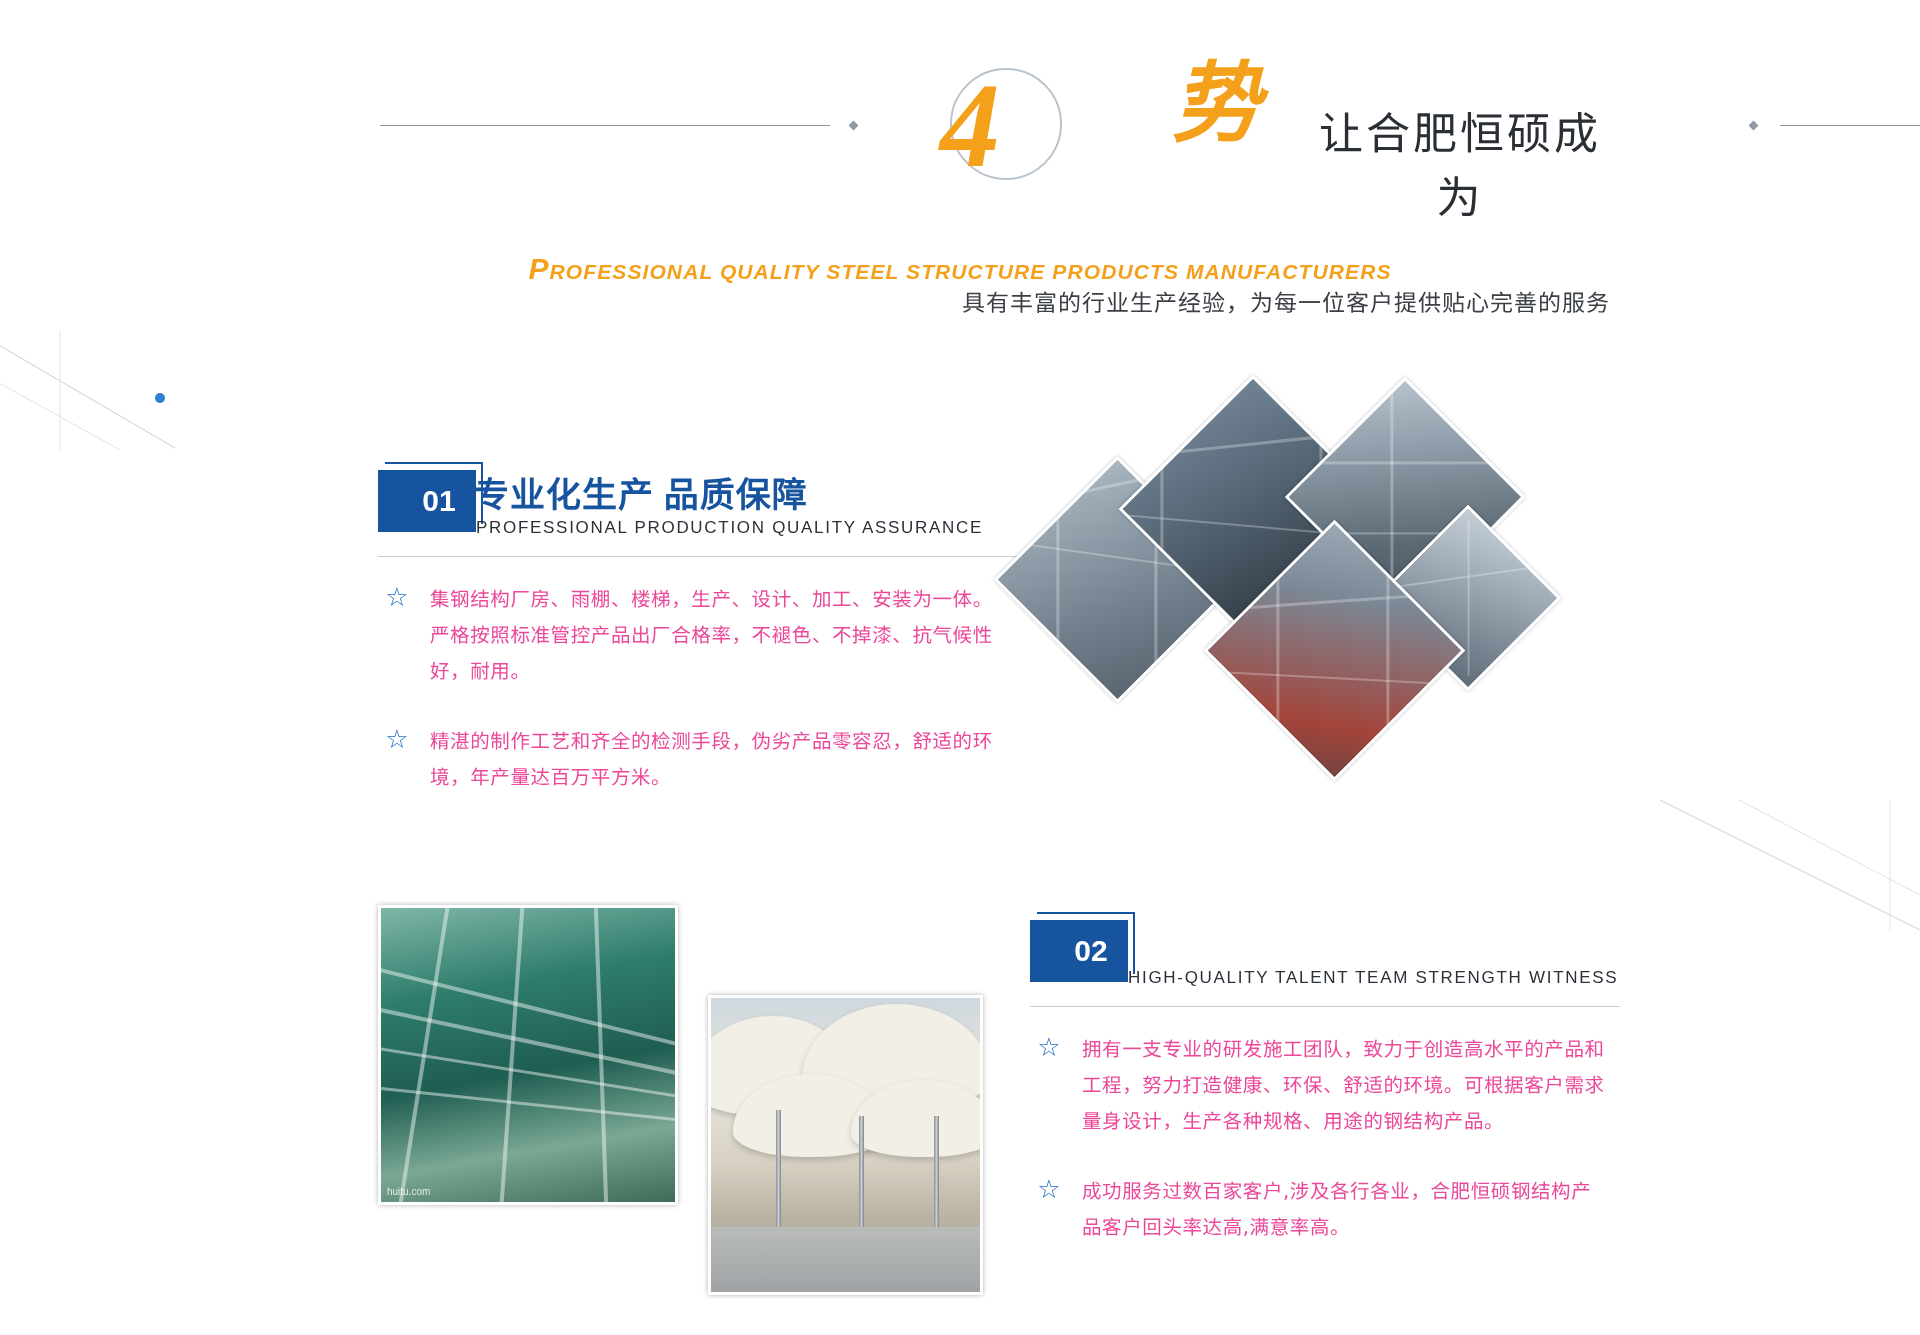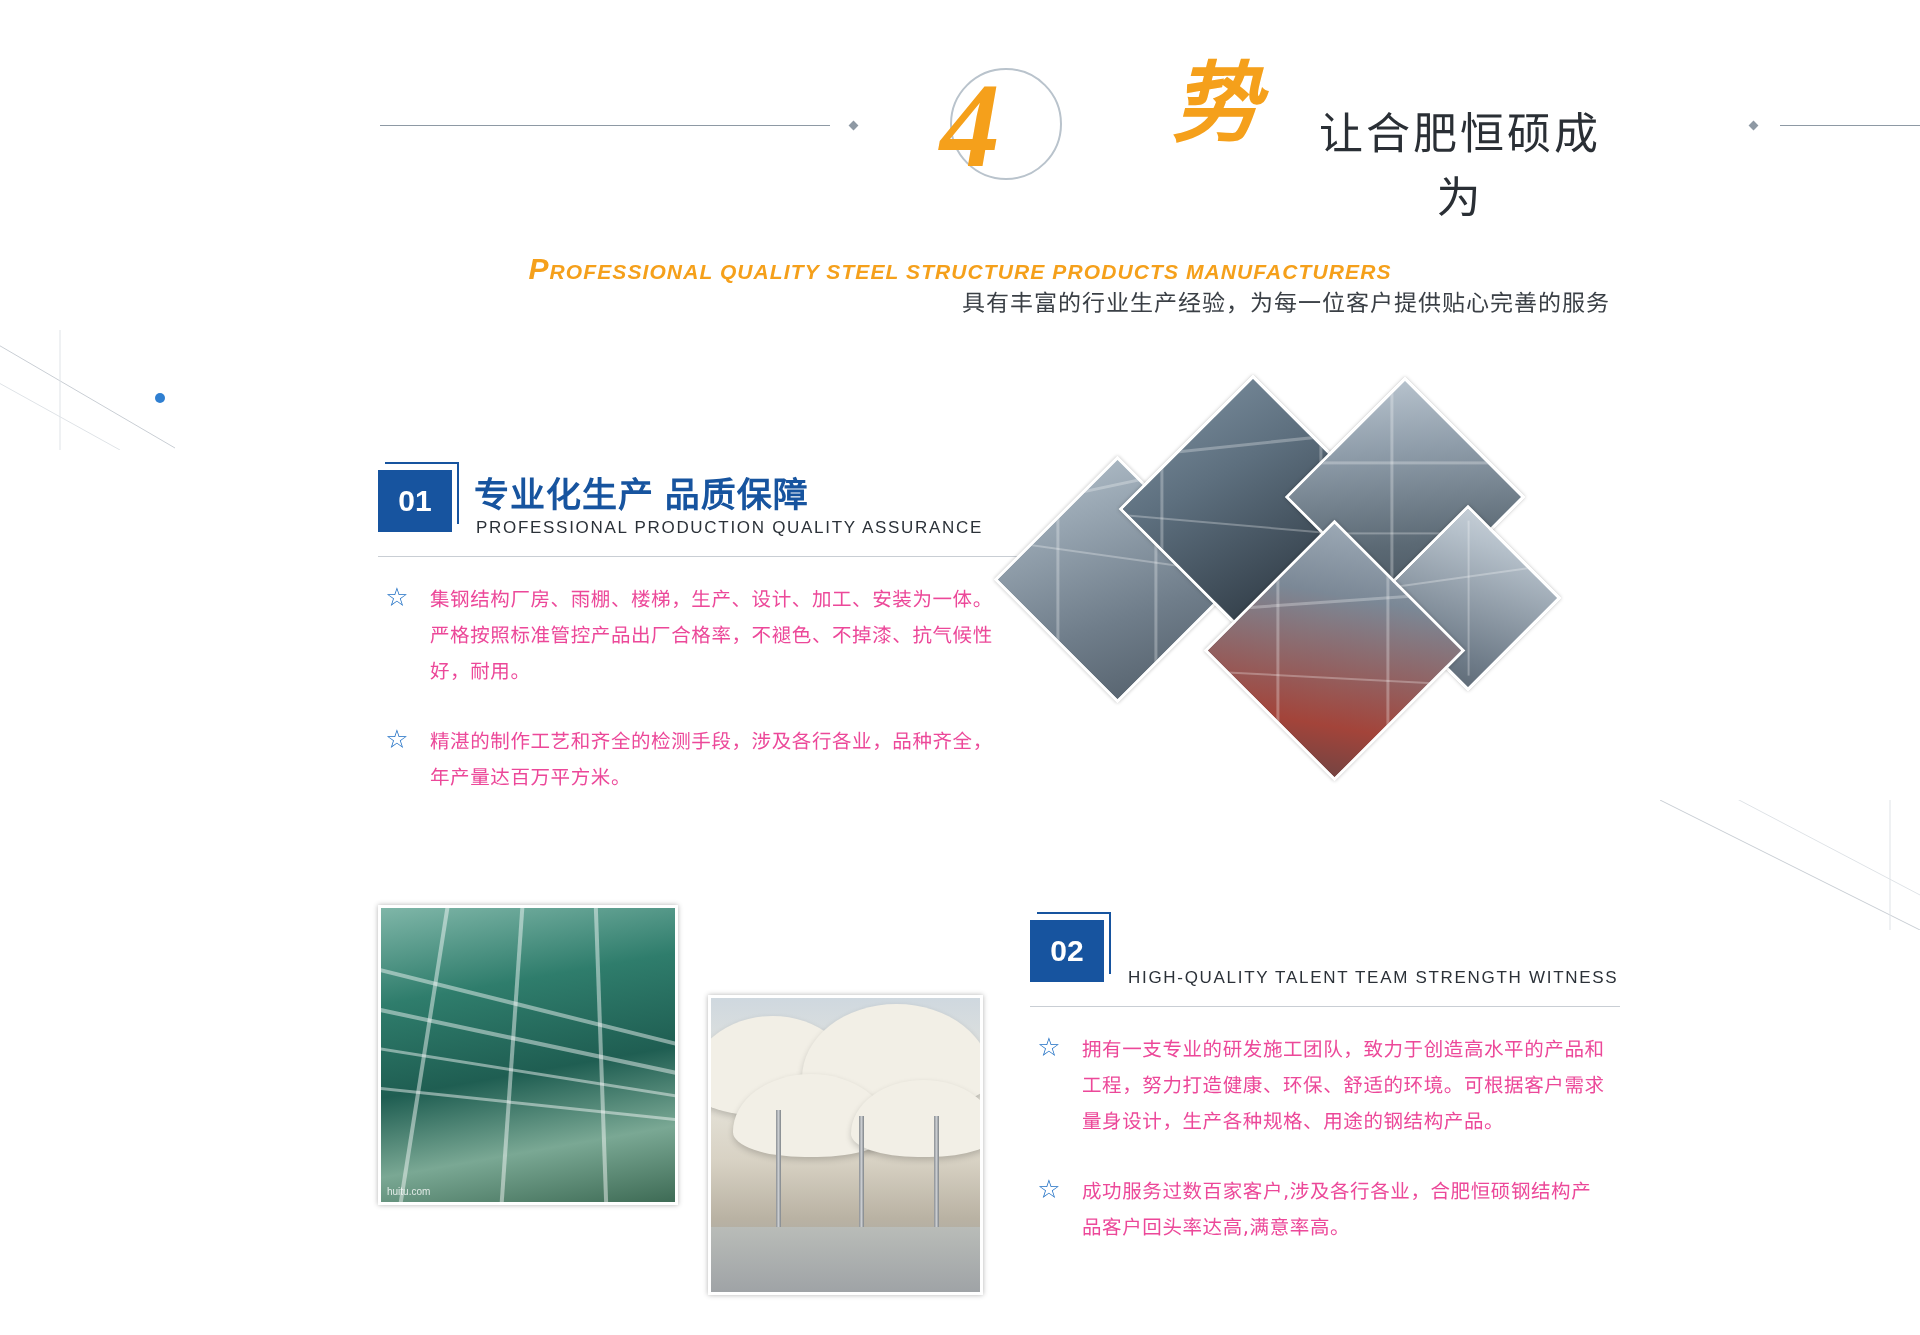--- a/index.html
+++ b/index.html
@@ -179,31 +179,32 @@
     width: 74px; height: 62px;
     background: #17549f;
     color: #fff;
     font-size: 30px;
     font-weight: bold;
     display: flex;
     align-items: center;
     justify-content: center;
     font-family: "Liberation Sans", sans-serif;
     box-shadow: 6px -7px 0 -1px #ffffff, 7px -8px 0 0 #17549f;
+    padding-left: 24px;
   }
   .sec-title {
     position: absolute;
     left: 96px;
     top: -4px;
     font-size: 35px;
     font-weight: bold;
     color: #17549f;
     letter-spacing: 1px;
     white-space: nowrap;
-    font-family: Liberation Sans, sans-serif;
+    font-family: Liberation Serif, serif;
   }
   .sec-sub {
     position: absolute;
     left: 98px;
     top: 48px;
     font-size: 17px;
     color: #2b3138;
     letter-spacing: 1.7px;
     white-space: nowrap;
     font-family: "Liberation Sans", sans-serif;
@@ -392,21 +393,21 @@
     <div class="sec-sub">PROFESSIONAL PRODUCTION QUALITY ASSURANCE</div>
     <div class="sec-rule"></div>
   </div>
   <div class="bullets">
     <div class="bullet">
       <span class="star">☆</span>
       <p>集钢结构厂房、雨棚、楼梯，生产、设计、加工、安装为一体。严格按照标准管控产品出厂合格率，不褪色、不掉漆、抗气候性好，耐用。</p>
     </div>
     <div class="bullet">
       <span class="star">☆</span>
-      <p>精湛的制作工艺和齐全的检测手段，涉及各行各业，品种齐全，年产量达百万平方米。</p>
+      <p>精湛的制作工艺和齐全的检测手段，伪劣产品零容忍，舒适的环境，年产量达百万平方米。</p>
     </div>
   </div>
 </div>
 
 <div class="collage">
 
   <div class="dia ph-a" style="left:0px; top:92px; width:175px; height:175px;">
     <div class="inner ph-a">
       <span class="beam" style="left:10%; top:18%; width:80%; height:3px; transform:rotate(-12deg);"></span>
       <span class="beam" style="left:12%; top:42%; width:75%; height:2px; transform:rotate(8deg);"></span>

